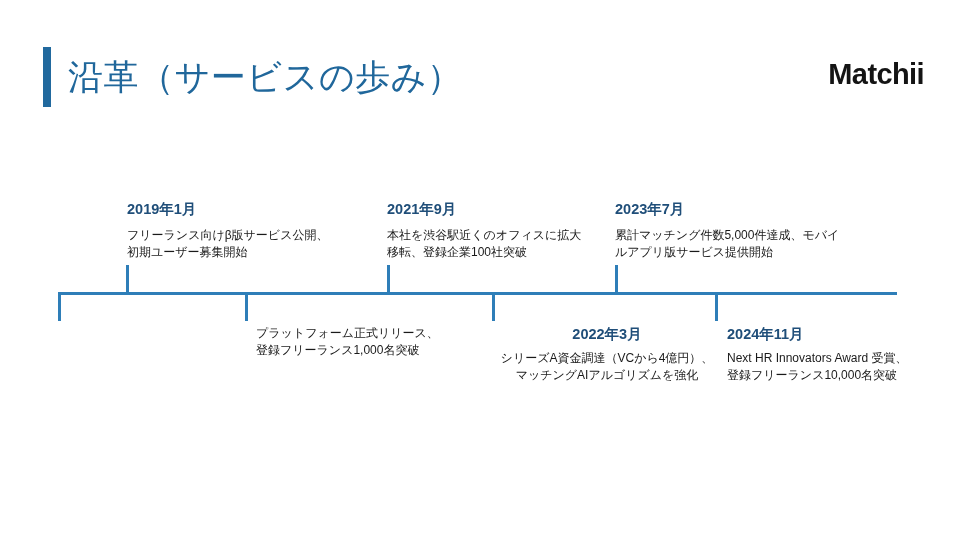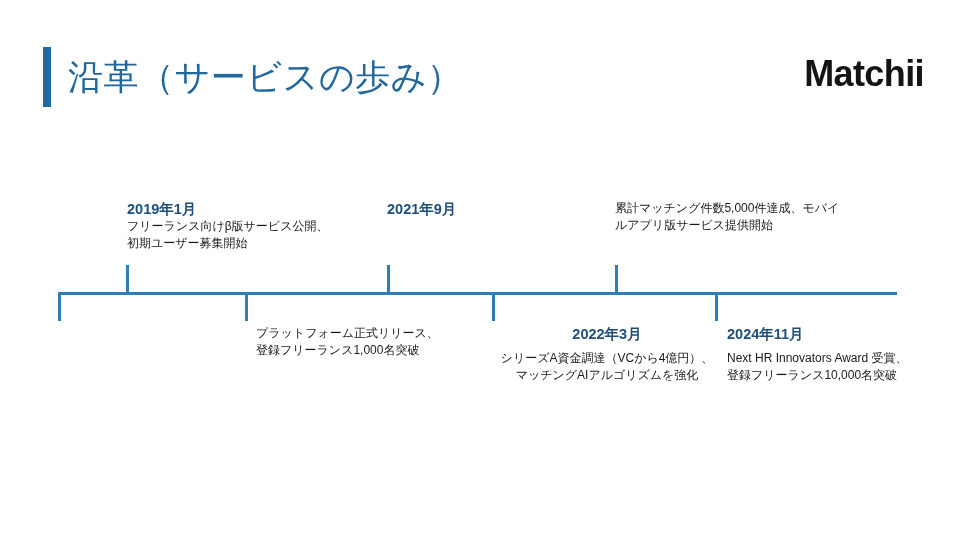--- a/index.html
+++ b/index.html
@@ -40,21 +40,21 @@
     line-height: 52px;
     letter-spacing: 0.5px;
     color: #20679B;
     white-space: nowrap;
     font-weight: 400;
   }
   #brand-logo {
     position: absolute;
     right: 36px;
     top: 41px;
-    font-size: 36px;
+    font-size: 29px;
     line-height: 36px;
     font-weight: bold;
     letter-spacing: -0.6px;
     color: #141414;
     white-space: nowrap;
   }
 
   
   #timeline {
     position: absolute;
@@ -96,21 +96,21 @@
     line-height: 18px;
     white-space: nowrap;
     margin: 0 0 8px 0;
   }
   .milestone-desc {
     font-size: 12px;
     line-height: 17px;
     color: #1A1A1A;
     margin: 0;
   }
-  .milestone.above .milestone-year { margin-bottom: 0; }
+  .milestone.above .milestone-year { margin-bottom: 9px; }
   .milestone.below .milestone-year { margin-bottom: 7px; }
 </style>
 </head>
 <body>
 
 <div id="slide">
 
   <div id="title-accent-bar"></div>
   <div id="page-title">沿革（サービスの歩み）</div>
   <div id="brand-logo">Matchii</div>
@@ -131,26 +131,28 @@
         </div>
         <div class="milestone above" style="left: 127px; top: 185px; width: 250px;">
           <div class="milestone-year">2019年1月</div>
           <div class="milestone-desc">フリーランス向けβ版サービス公開、<br>初期ユーザー募集開始</div>
         </div>
         <div class="milestone below" style="left: 256px; top: 310px; width: 230px;">
           <div class="milestone-desc">プラットフォーム正式リリース、<br>登録フリーランス1,000名突破</div>
         </div>
         <div class="milestone above" style="left: 387px; top: 185px; width: 225px;">
           <div class="milestone-year">2021年9月</div>
+          <div class="milestone-desc">本社を渋谷駅近くのオフィスに拡大<br>移転、登録企業100社突破</div>
         </div>
         <div class="milestone below" style="left: 492px; top: 310px; width: 230px; text-align: center;">
           <div class="milestone-year">2022年3月</div>
           <div class="milestone-desc">シリーズA資金調達（VCから4億円）、<br>マッチングAIアルゴリズムを強化</div>
         </div>
         <div class="milestone above" style="left: 615px; top: 185px; width: 240px;">
+          <div class="milestone-year">2023年7月</div>
           <div class="milestone-desc">累計マッチング件数5,000件達成、モバイ<br>ルアプリ版サービス提供開始</div>
         </div>
         <div class="milestone below" style="left: 727px; top: 310px; width: 230px;">
           <div class="milestone-year">2024年11月</div>
           <div class="milestone-desc">Next HR Innovators Award 受賞、<br>登録フリーランス10,000名突破</div>
         </div>
       </div>
   </div>
 
 </div>

